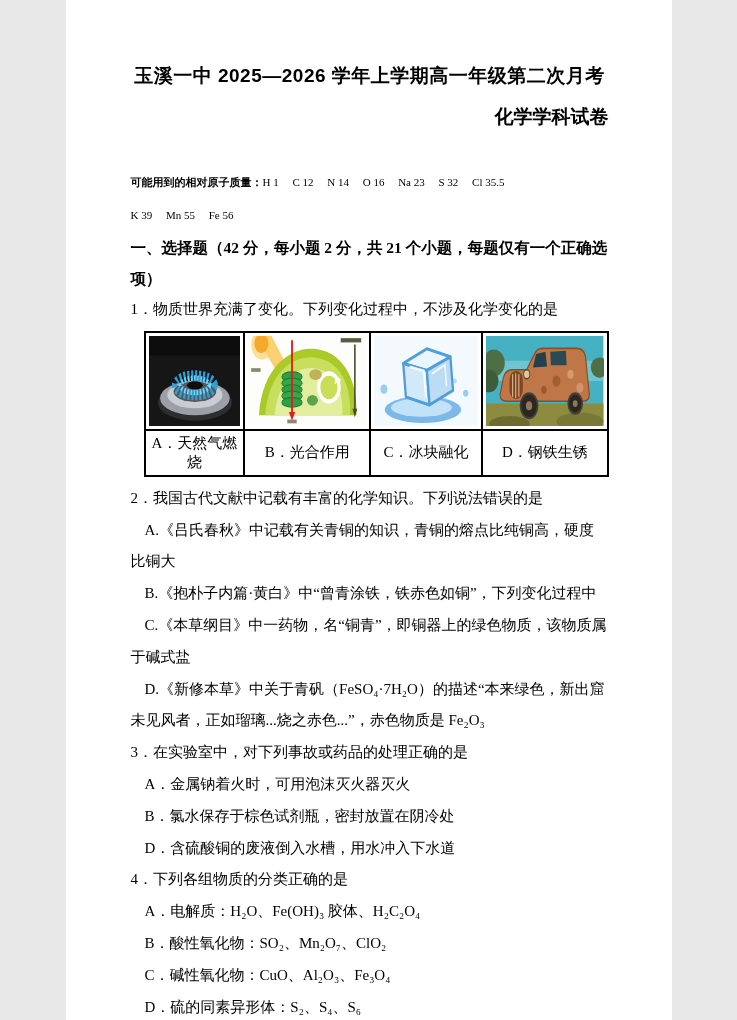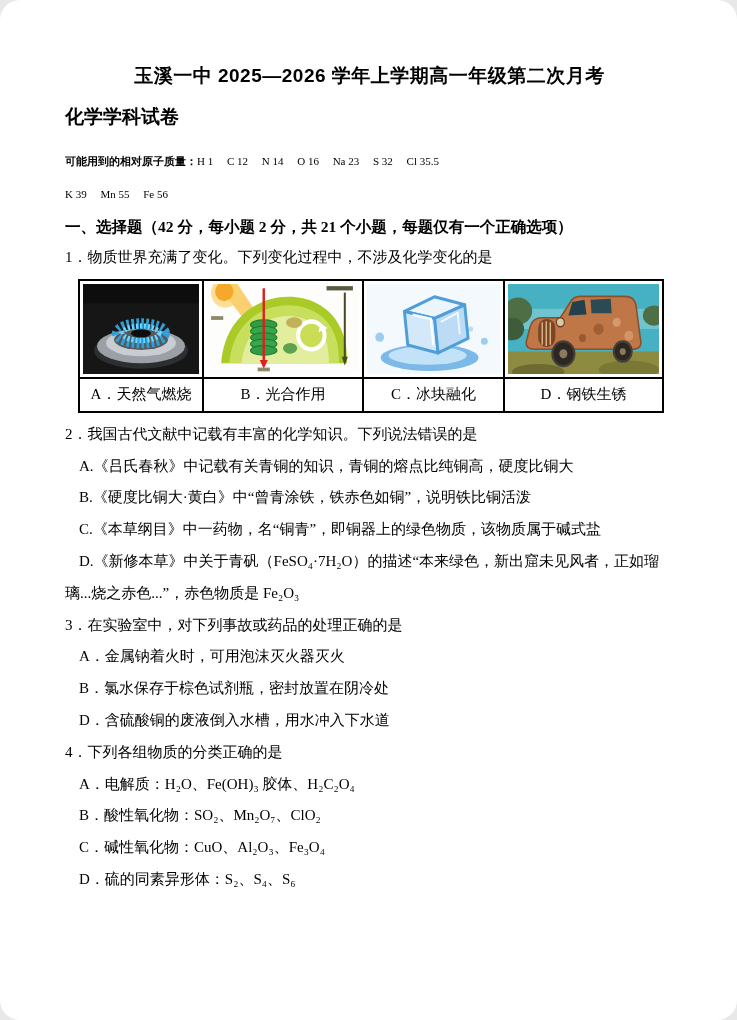--- a/index.html
+++ b/index.html
@@ -1,39 +1,38 @@
 <!DOCTYPE html>
 <html><head>
 <meta charset="utf-8">
 <style>
   * { box-sizing: border-box; }
   html,body { margin:0; padding:0; background:#e8e8e8; }
   .page {
     position: relative;
-    width: 737px; height: 1020px;
+    width: 606px; height: 1020px;
     margin: 0 auto;
     background: #ffffff;
     color: #000;
     font-family: "Liberation Serif", "DejaVu Serif", serif;
     overflow: hidden;
-    border-radius: 20px;
   }
   .content { padding: 64px 63px 0 65px; }
 
   .doc-title {
     margin: 0 0 17px 0;
     text-align: center;
     font-family: "Liberation Sans", "DejaVu Sans", sans-serif;
     font-weight: bold;
     font-size: 19px; line-height: 24px;
     letter-spacing: .5px;
   }
   .doc-subtitle {
-    margin: 0 0 16px 0;
-    text-align: left;
+    margin: 0 0 37px 0;
+    text-align: right;
     font-family: "Liberation Sans", "DejaVu Sans", sans-serif;
     font-weight: bold;
     font-size: 19px; line-height: 24px;
   }
   .meta-line {
     margin: 0 0 13px 32px;
     font-weight: bold;
     font-size: 15.5px; line-height: 22px;
   }
   .atomic-line { margin: 0; font-size: 11px; line-height: 33px; }
@@ -193,21 +192,21 @@
         <td class="label-cell">A．天然气燃烧</td>
         <td class="label-cell">B．光合作用</td>
         <td class="label-cell">C．冰块融化</td>
         <td class="label-cell">D．钢铁生锈</td>
       </tr>
     </tbody>
       </table>
 
     <p class="q-line"><span>2．</span><span>我国古代文献中记载有丰富的化学知识。下列说法错误的是</span></p>
     <p class="opt-line">A.《吕氏春秋》中记载有关青铜的知识，青铜的熔点比纯铜高，硬度比铜大</p>
-    <p class="opt-line">B.《硬度比铜大·黄白》中“曾青涂铁，铁赤色如铜”，说明铁比铜活泼</p>
+    <p class="opt-line">B.《抱朴子内篇·黄白》中“曾青涂铁，铁赤色如铜”，下列变化过程中</p>
     <p class="opt-line">C.《本草纲目》中一药物，名“铜青”，即铜器上的绿色物质，该物质属于碱式盐</p>
     <p class="opt-line">D.《新修本草》中关于青矾（FeSO₄·7H₂O）的描述“本来绿色，新出窟未见风者，正如瑠璃...烧之赤色...”，赤色物质是 Fe₂O₃</p>
 
     <p class="q-line"><span>3．</span><span>在实验室中，对下列事故或药品的处理正确的是</span></p>
     <p class="opt-line">A．金属钠着火时，可用泡沫灭火器灭火</p>
     <p class="opt-line">B．氯水保存于棕色试剂瓶，密封放置在阴冷处</p>
     <p class="opt-line">D．含硫酸铜的废液倒入水槽，用水冲入下水道</p>
 
     <p class="q-line"><span>4．</span><span>下列各组物质的分类正确的是</span></p>
     <p class="opt-line">A．电解质：H₂O、Fe(OH)₃ 胶体、H₂C₂O₄</p>

